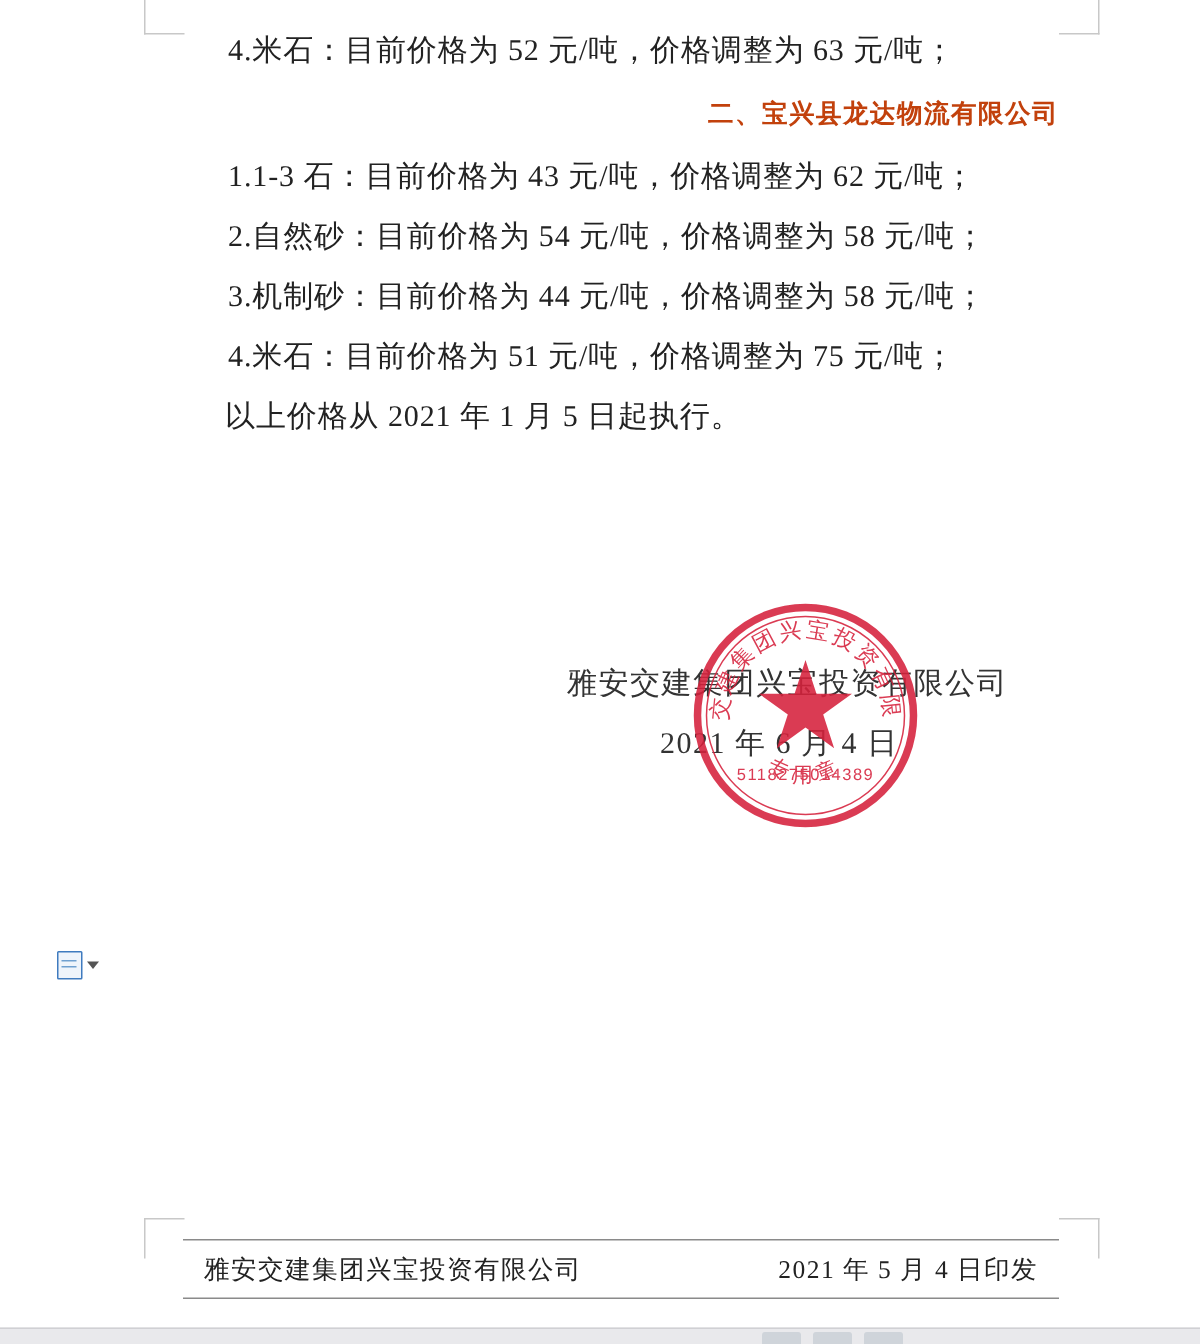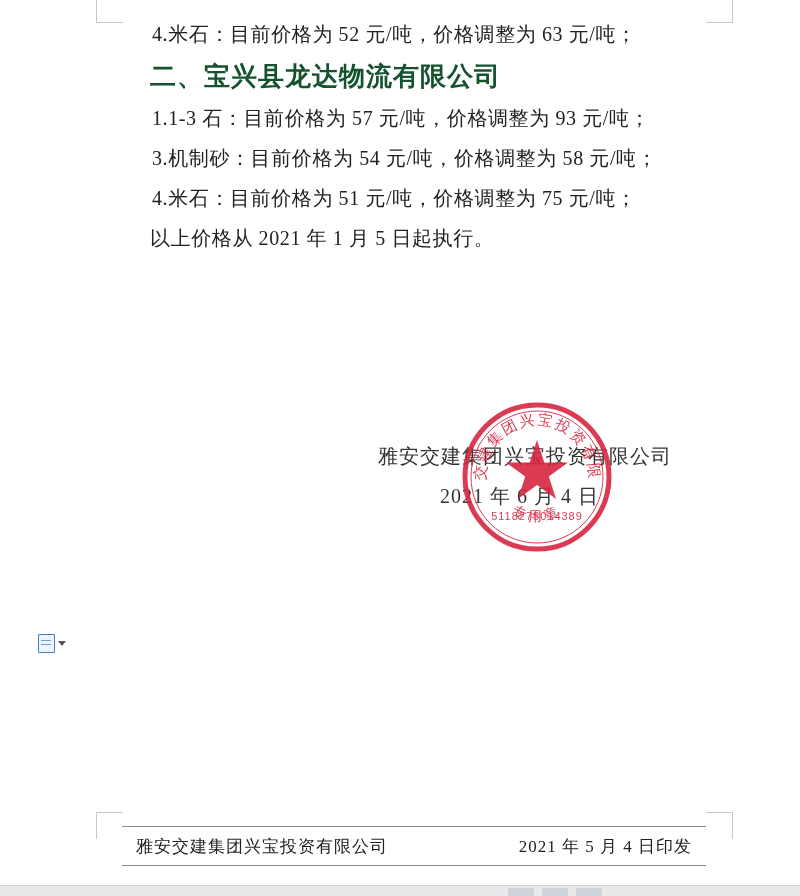--- a/index.html
+++ b/index.html
@@ -48,27 +48,28 @@
 
   .line {
     font-size: 20px;
     line-height: 40px;
     letter-spacing: 0.6px;
     white-space: nowrap;
     color: #222;
   }
   .indent { padding-left: 30px; }
   .heading {
-    font-size: 26px;
+    font-size: 17px;
     font-weight: bold;
     line-height: 44px;
     letter-spacing: 1px;
     font-family: "DejaVu Sans", "Liberation Sans", sans-serif;
-    color: #14532d;
+    color: #c2410c;
     padding-left: 28px;
+    text-align: right;
   }
   .note {
     padding-left: 28px;
   }
 
   
   .sign-block {
     position: absolute;
     left: 378px;
     top: 436px;
@@ -185,22 +186,23 @@
   <div class="crop-mark crop-tr"></div>
   <div class="crop-mark crop-bl"></div>
   <div class="crop-mark crop-br"></div>
 
   <div class="content">
 
     <div class="line indent">4.米石：目前价格为 52 元/吨，价格调整为 63 元/吨；</div>
 
     <div class="heading">二、宝兴县龙达物流有限公司</div>
 
-    <div class="line indent">1.1-3 石：目前价格为 57 元/吨，价格调整为 93 元/吨；</div>
-    <div class="line indent">3.机制砂：目前价格为 54 元/吨，价格调整为 58 元/吨；</div>
+    <div class="line indent">1.1-3 石：目前价格为 43 元/吨，价格调整为 62 元/吨；</div>
+    <div class="line indent">2.自然砂：目前价格为 54 元/吨，价格调整为 58 元/吨；</div>
+    <div class="line indent">3.机制砂：目前价格为 44 元/吨，价格调整为 58 元/吨；</div>
     <div class="line indent">4.米石：目前价格为 51 元/吨，价格调整为 75 元/吨；</div>
 
     <div class="line note">以上价格从 2021 年 1 月 5 日起执行。</div>
 
   </div>
 
   <div class="sign-block">
     <div class="sign-line">雅安交建集团兴宝投资有限公司</div>
     <div class="sign-line sign-date">2021 年 6 月 4 日</div>
   </div>

